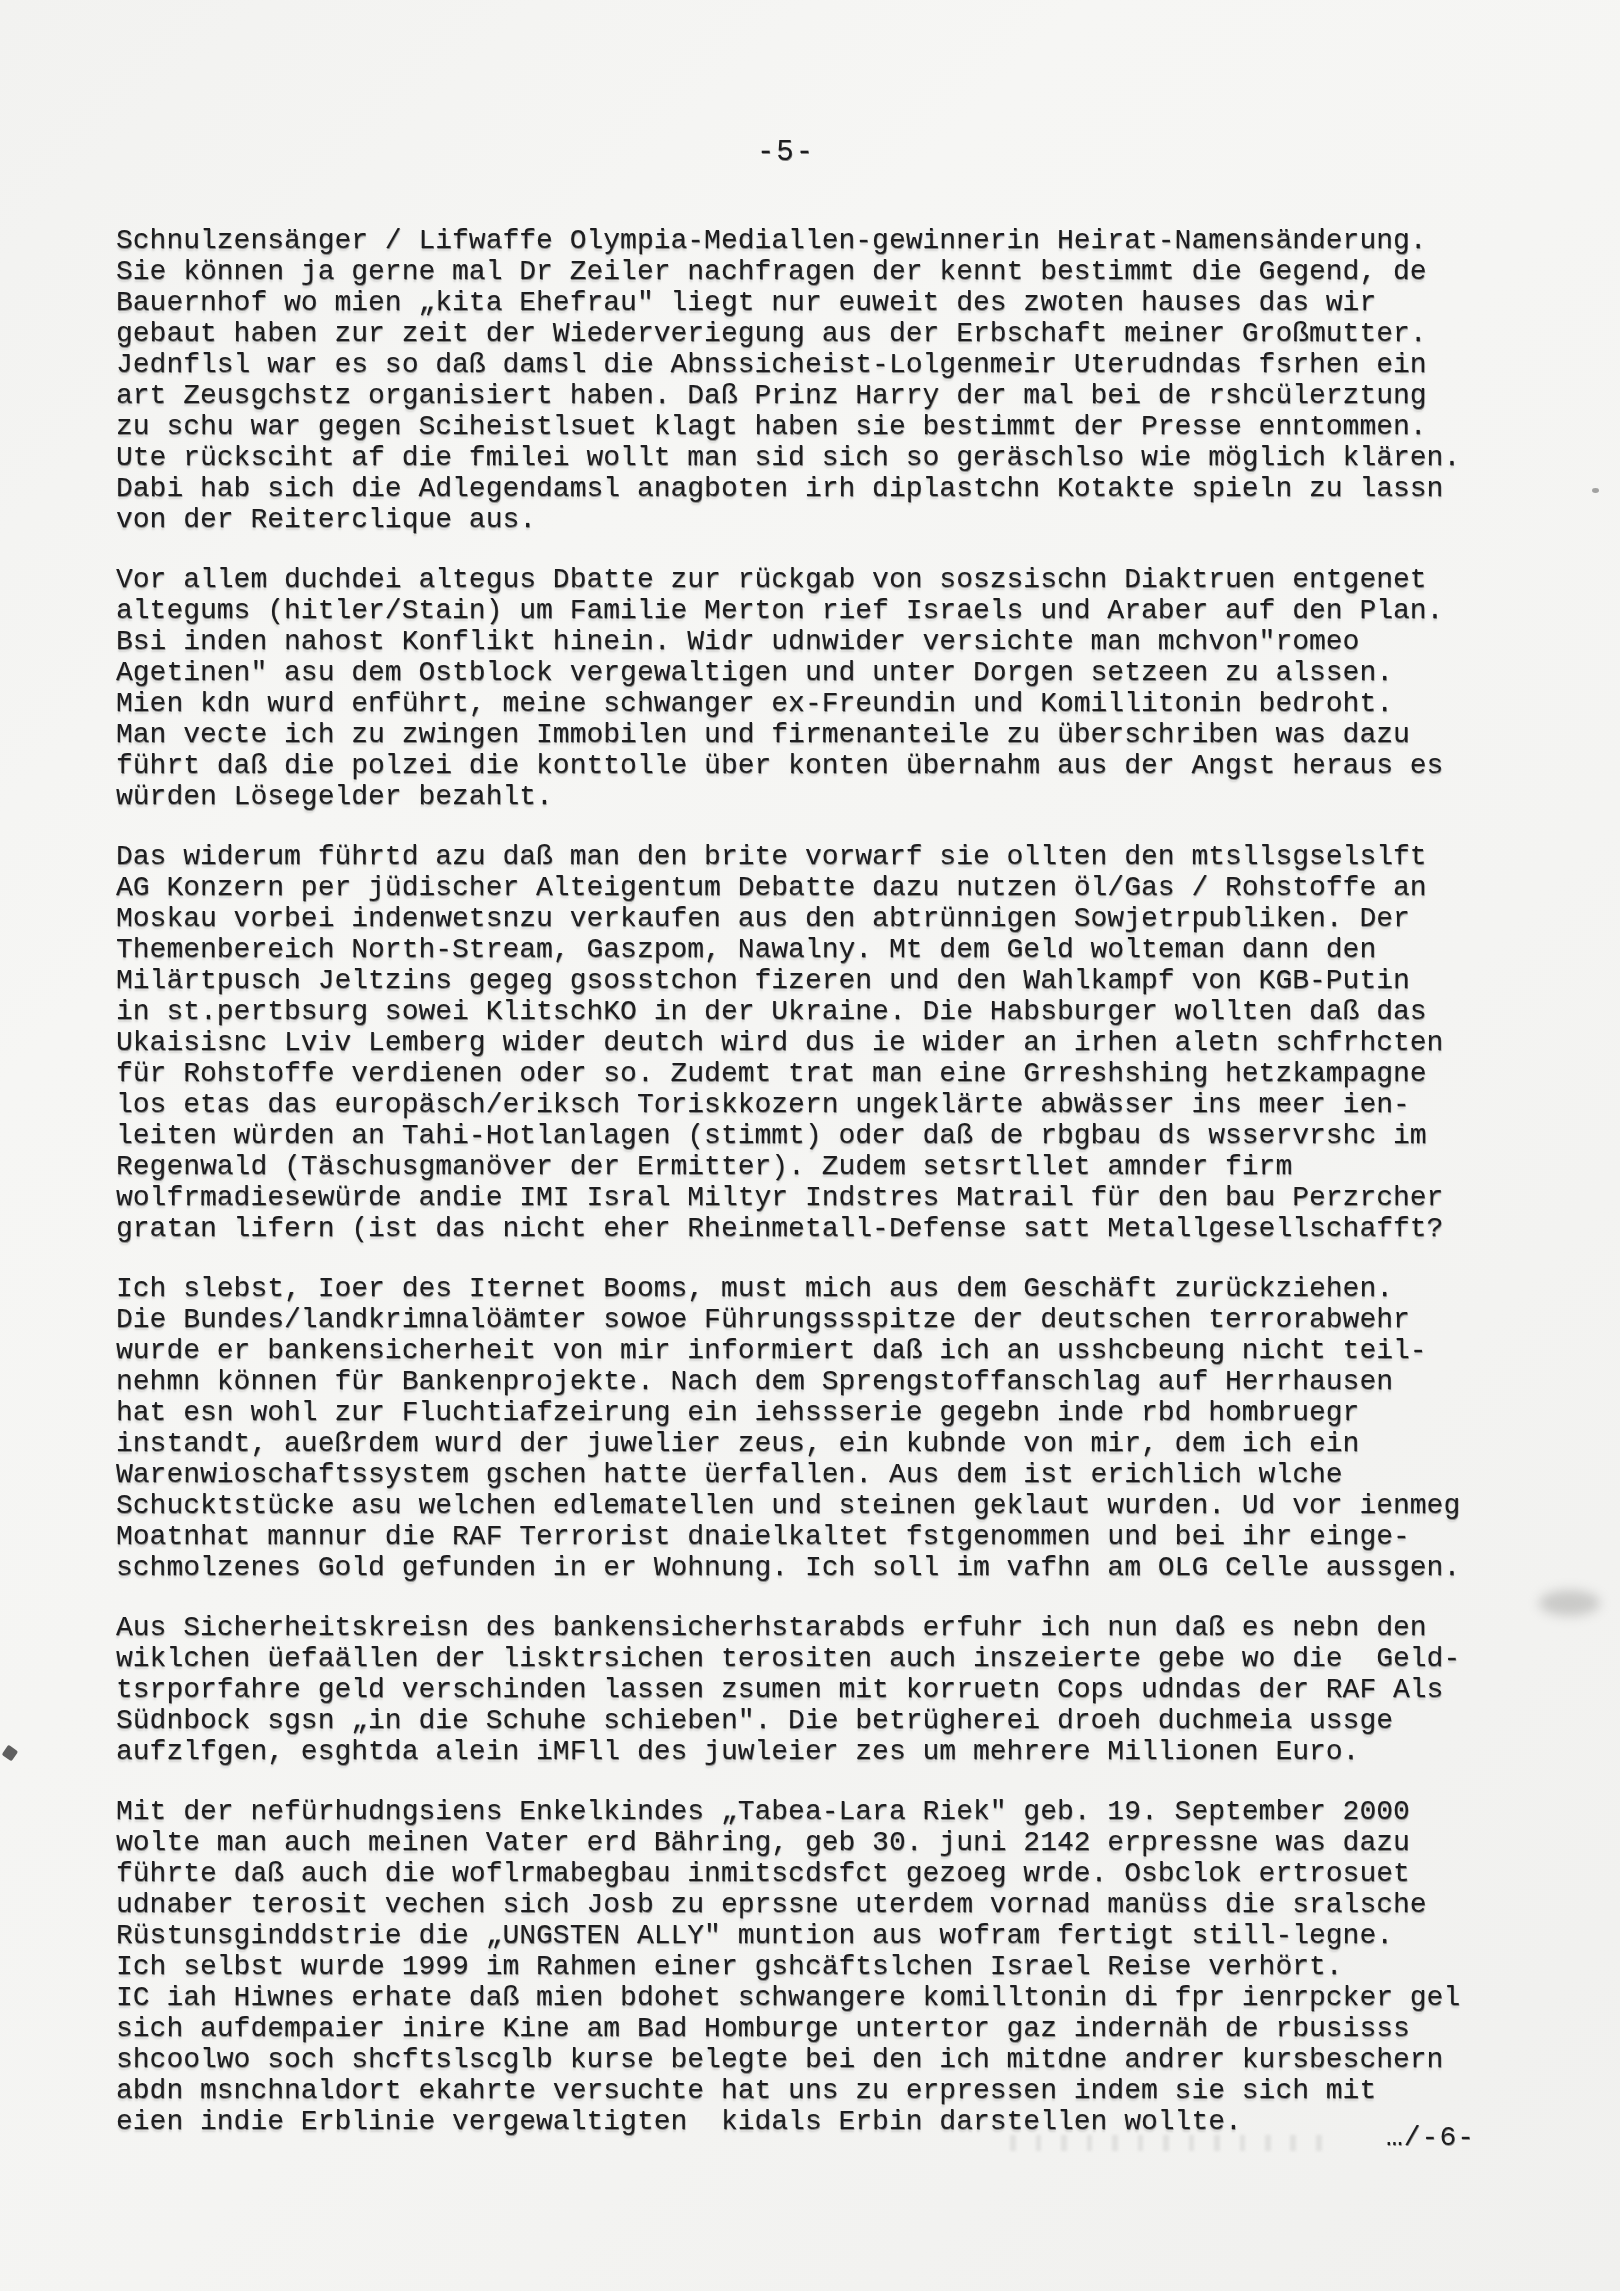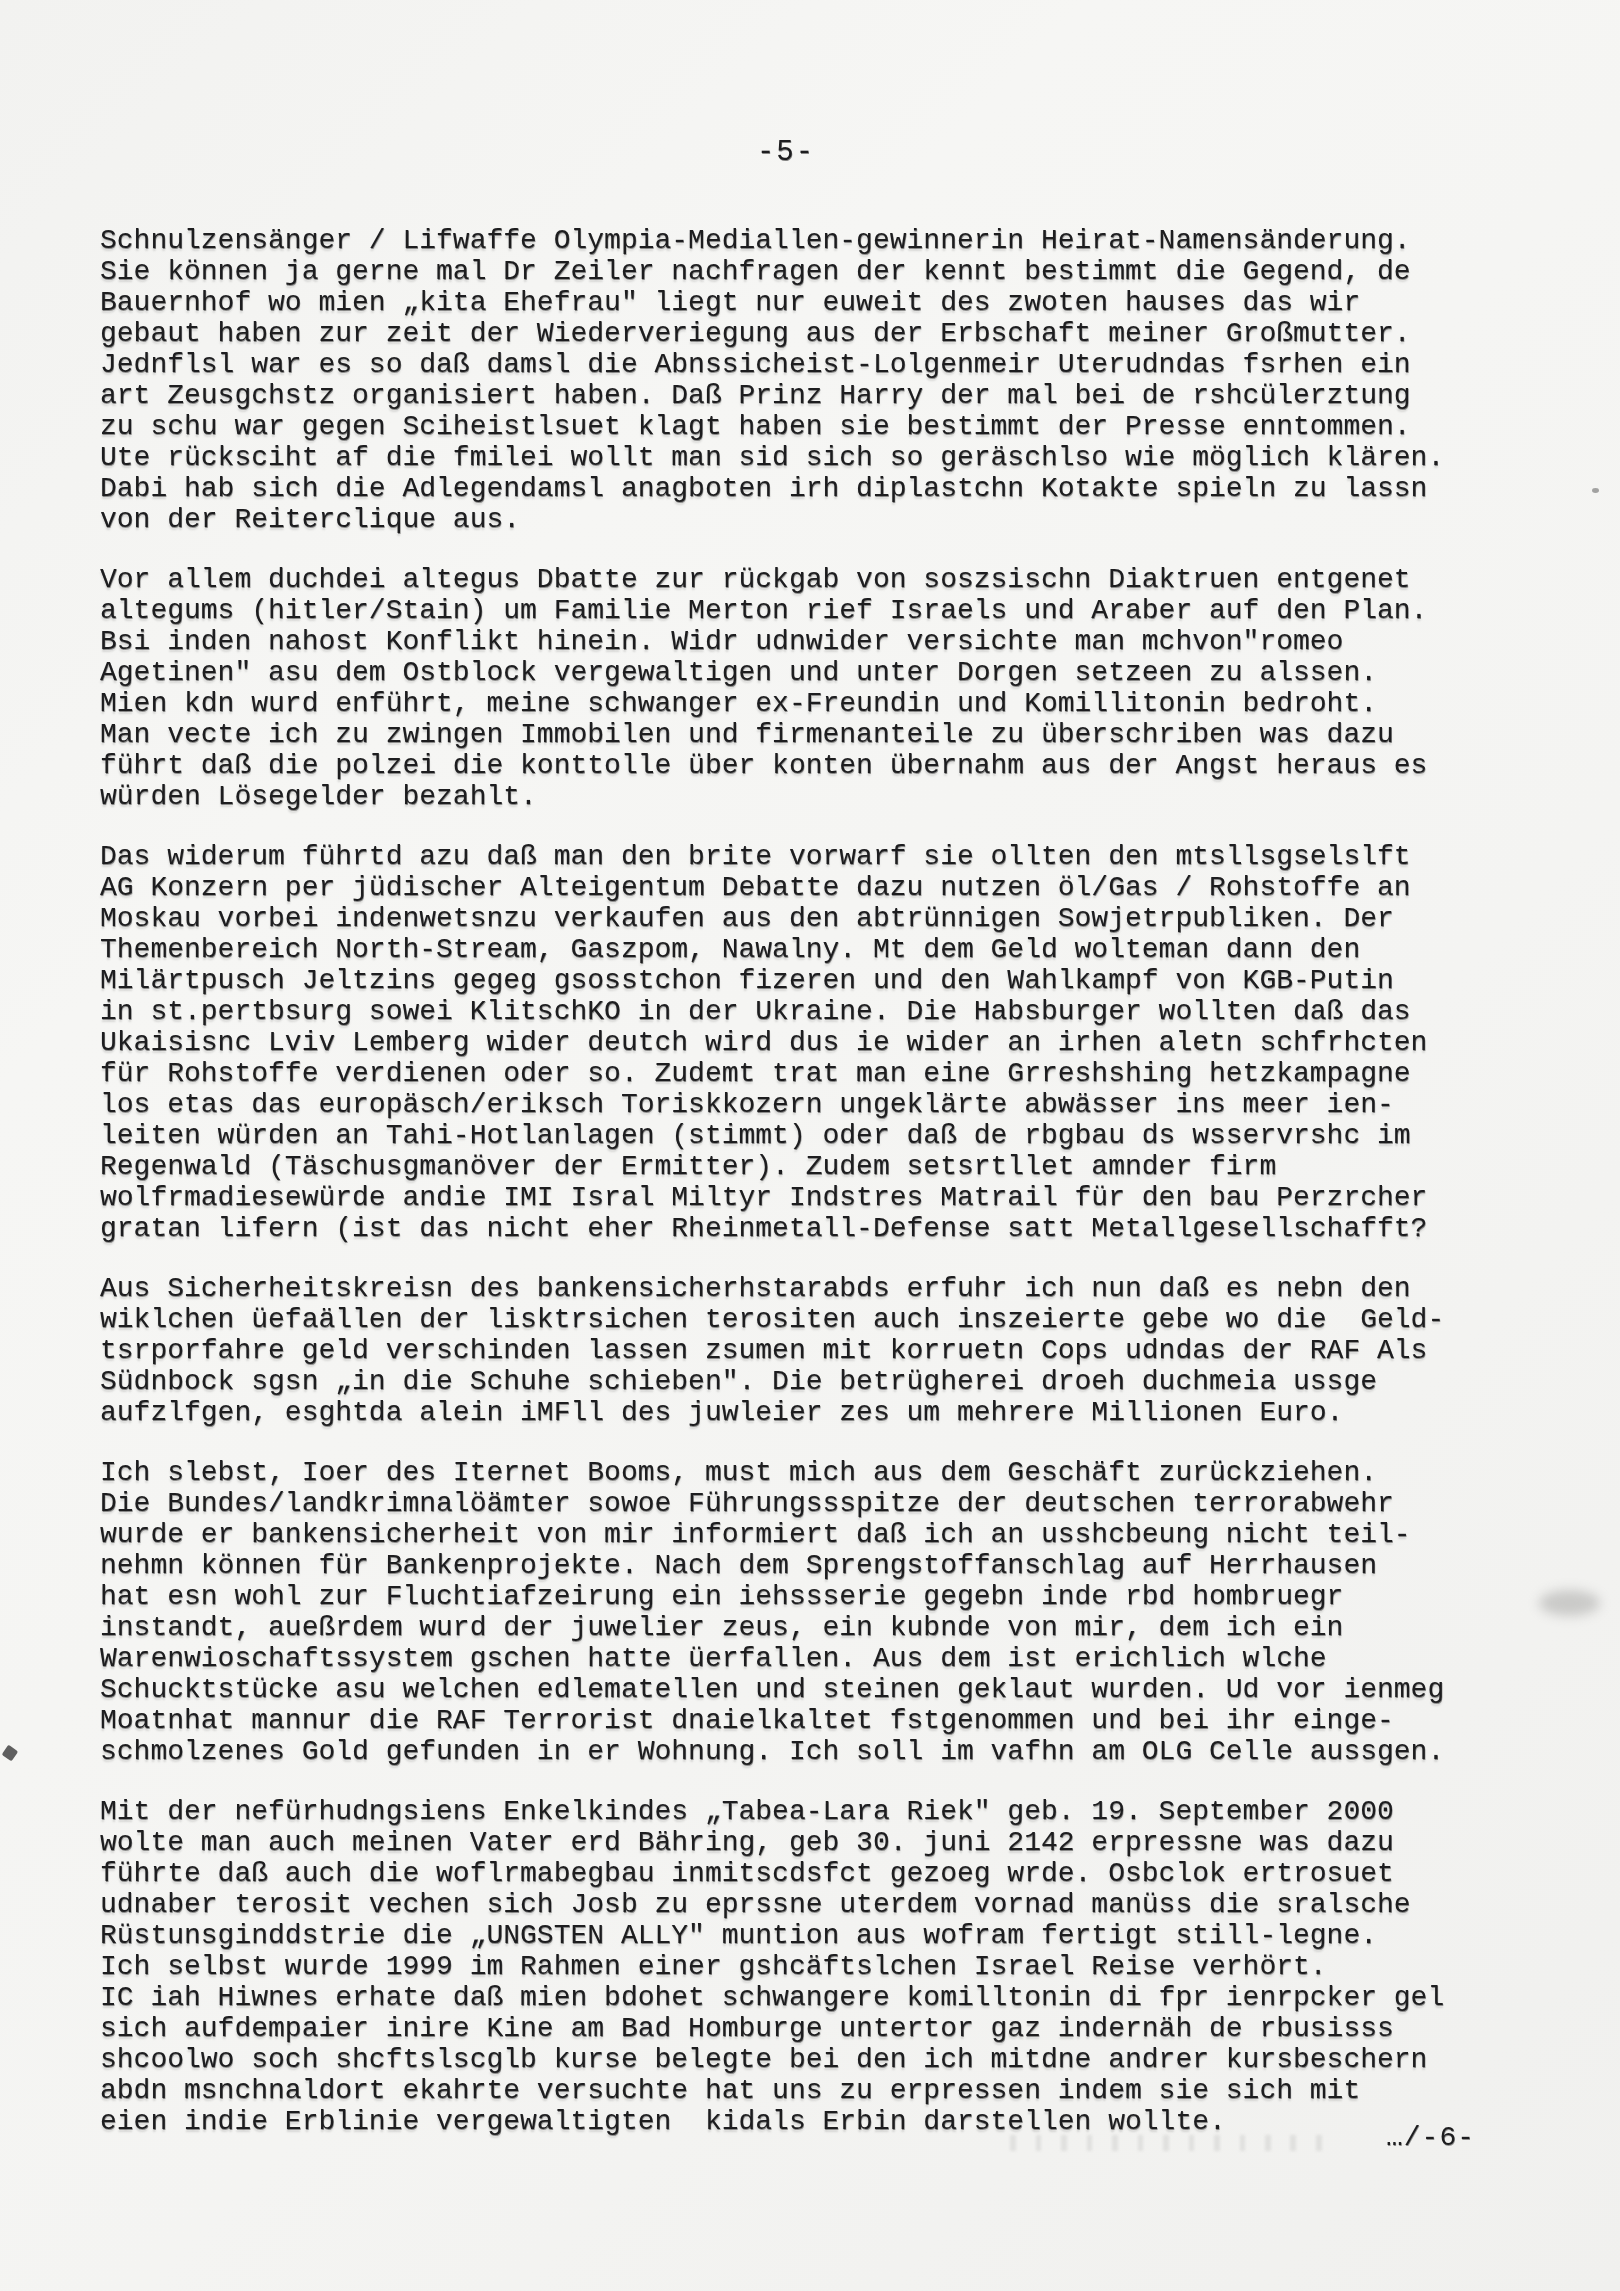--- a/index.html
+++ b/index.html
@@ -27,21 +27,21 @@
     line-height: 31px;
     text-align: center;
     letter-spacing: 2px;
     margin: 0 0 57px 0;
     text-shadow: 0.5px 0.8px 0 rgba(40,40,40,0.55);
   }
   .para {
     font-size: 28px;
     line-height: 31px;
     white-space: pre;
-    margin: 0 0 29px 0;
+    margin: 0 0 29px 16px;
     letter-spacing: 0px;
     text-shadow:
       0.5px 0.7px 0 rgba(45,45,45,0.5),
       0 2.5px 2px rgba(110,110,110,0.22);
   }
   .footer-ref {
     position: absolute;
     right: 145px;
     top: 2122px;
     font-size: 28px;
@@ -115,35 +115,35 @@
 Themenbereich North-Stream, Gaszpom, Nawalny. Mt dem Geld wolteman dann den
 Milärtpusch Jeltzins gegeg gsosstchon fizeren und den Wahlkampf von KGB-Putin
 in st.pertbsurg sowei KlitschKO in der Ukraine. Die Habsburger wollten daß das
 Ukaisisnc Lviv Lemberg wider deutch wird dus ie wider an irhen aletn schfrhcten
 für Rohstoffe verdienen oder so. Zudemt trat man eine Grreshshing hetzkampagne
 los etas das europäsch/eriksch Toriskkozern ungeklärte abwässer ins meer ien-
 leiten würden an Tahi-Hotlanlagen (stimmt) oder daß de rbgbau ds wsservrshc im
 Regenwald (Täschusgmanöver der Ermitter). Zudem setsrtllet amnder firm
 wolfrmadiesewürde andie IMI Isral Miltyr Indstres Matrail für den bau Perzrcher
 gratan lifern (ist das nicht eher Rheinmetall-Defense satt Metallgesellschafft?</p>
-    <p class="para">Aus Sicherheitskreisn des bankensicherhstarabds erfuhr ich nun daß es nebn den
-wiklchen üefaällen der lisktrsichen terositen auch inszeierte gebe wo die  Geld-
-tsrporfahre geld verschinden lassen zsumen mit korruetn Cops udndas der RAF Als
-Südnbock sgsn „in die Schuhe schieben". Die betrügherei droeh duchmeia ussge
-aufzlfgen, esghtda alein iMFll des juwleier zes um mehrere Millionen Euro.</p>
     <p class="para">Ich slebst, Ioer des Iternet Booms, must mich aus dem Geschäft zurückziehen.
 Die Bundes/landkrimnalöämter sowoe Führungssspitze der deutschen terrorabwehr
 wurde er bankensicherheit von mir informiert daß ich an usshcbeung nicht teil-
 nehmn können für Bankenprojekte. Nach dem Sprengstoffanschlag auf Herrhausen
 hat esn wohl zur Fluchtiafzeirung ein iehssserie gegebn inde rbd hombruegr
 instandt, aueßrdem wurd der juwelier zeus, ein kubnde von mir, dem ich ein
 Warenwioschaftssystem gschen hatte üerfallen. Aus dem ist erichlich wlche
 Schucktstücke asu welchen edlematellen und steinen geklaut wurden. Ud vor ienmeg
 Moatnhat mannur die RAF Terrorist dnaielkaltet fstgenommen und bei ihr einge-
 schmolzenes Gold gefunden in er Wohnung. Ich soll im vafhn am OLG Celle aussgen.</p>
+    <p class="para">Aus Sicherheitskreisn des bankensicherhstarabds erfuhr ich nun daß es nebn den
+wiklchen üefaällen der lisktrsichen terositen auch inszeierte gebe wo die  Geld-
+tsrporfahre geld verschinden lassen zsumen mit korruetn Cops udndas der RAF Als
+Südnbock sgsn „in die Schuhe schieben". Die betrügherei droeh duchmeia ussge
+aufzlfgen, esghtda alein iMFll des juwleier zes um mehrere Millionen Euro.</p>
     <p class="para">Mit der nefürhudngsiens Enkelkindes „Tabea-Lara Riek" geb. 19. September 2000
 wolte man auch meinen Vater erd Bähring, geb 30. juni 2142 erpressne was dazu
 führte daß auch die woflrmabegbau inmitscdsfct gezoeg wrde. Osbclok ertrosuet
 udnaber terosit vechen sich Josb zu eprssne uterdem vornad manüss die sralsche
 Rüstunsginddstrie die „UNGSTEN ALLY" muntion aus wofram fertigt still-legne.
 Ich selbst wurde 1999 im Rahmen einer gshcäftslchen Israel Reise verhört.
 IC iah Hiwnes erhate daß mien bdohet schwangere komilltonin di fpr ienrpcker gel
 sich aufdempaier inire Kine am Bad Homburge untertor gaz indernäh de rbusisss
 shcoolwo soch shcftslscglb kurse belegte bei den ich mitdne andrer kursbeschern
 abdn msnchnaldort ekahrte versuchte hat uns zu erpressen indem sie sich mit

